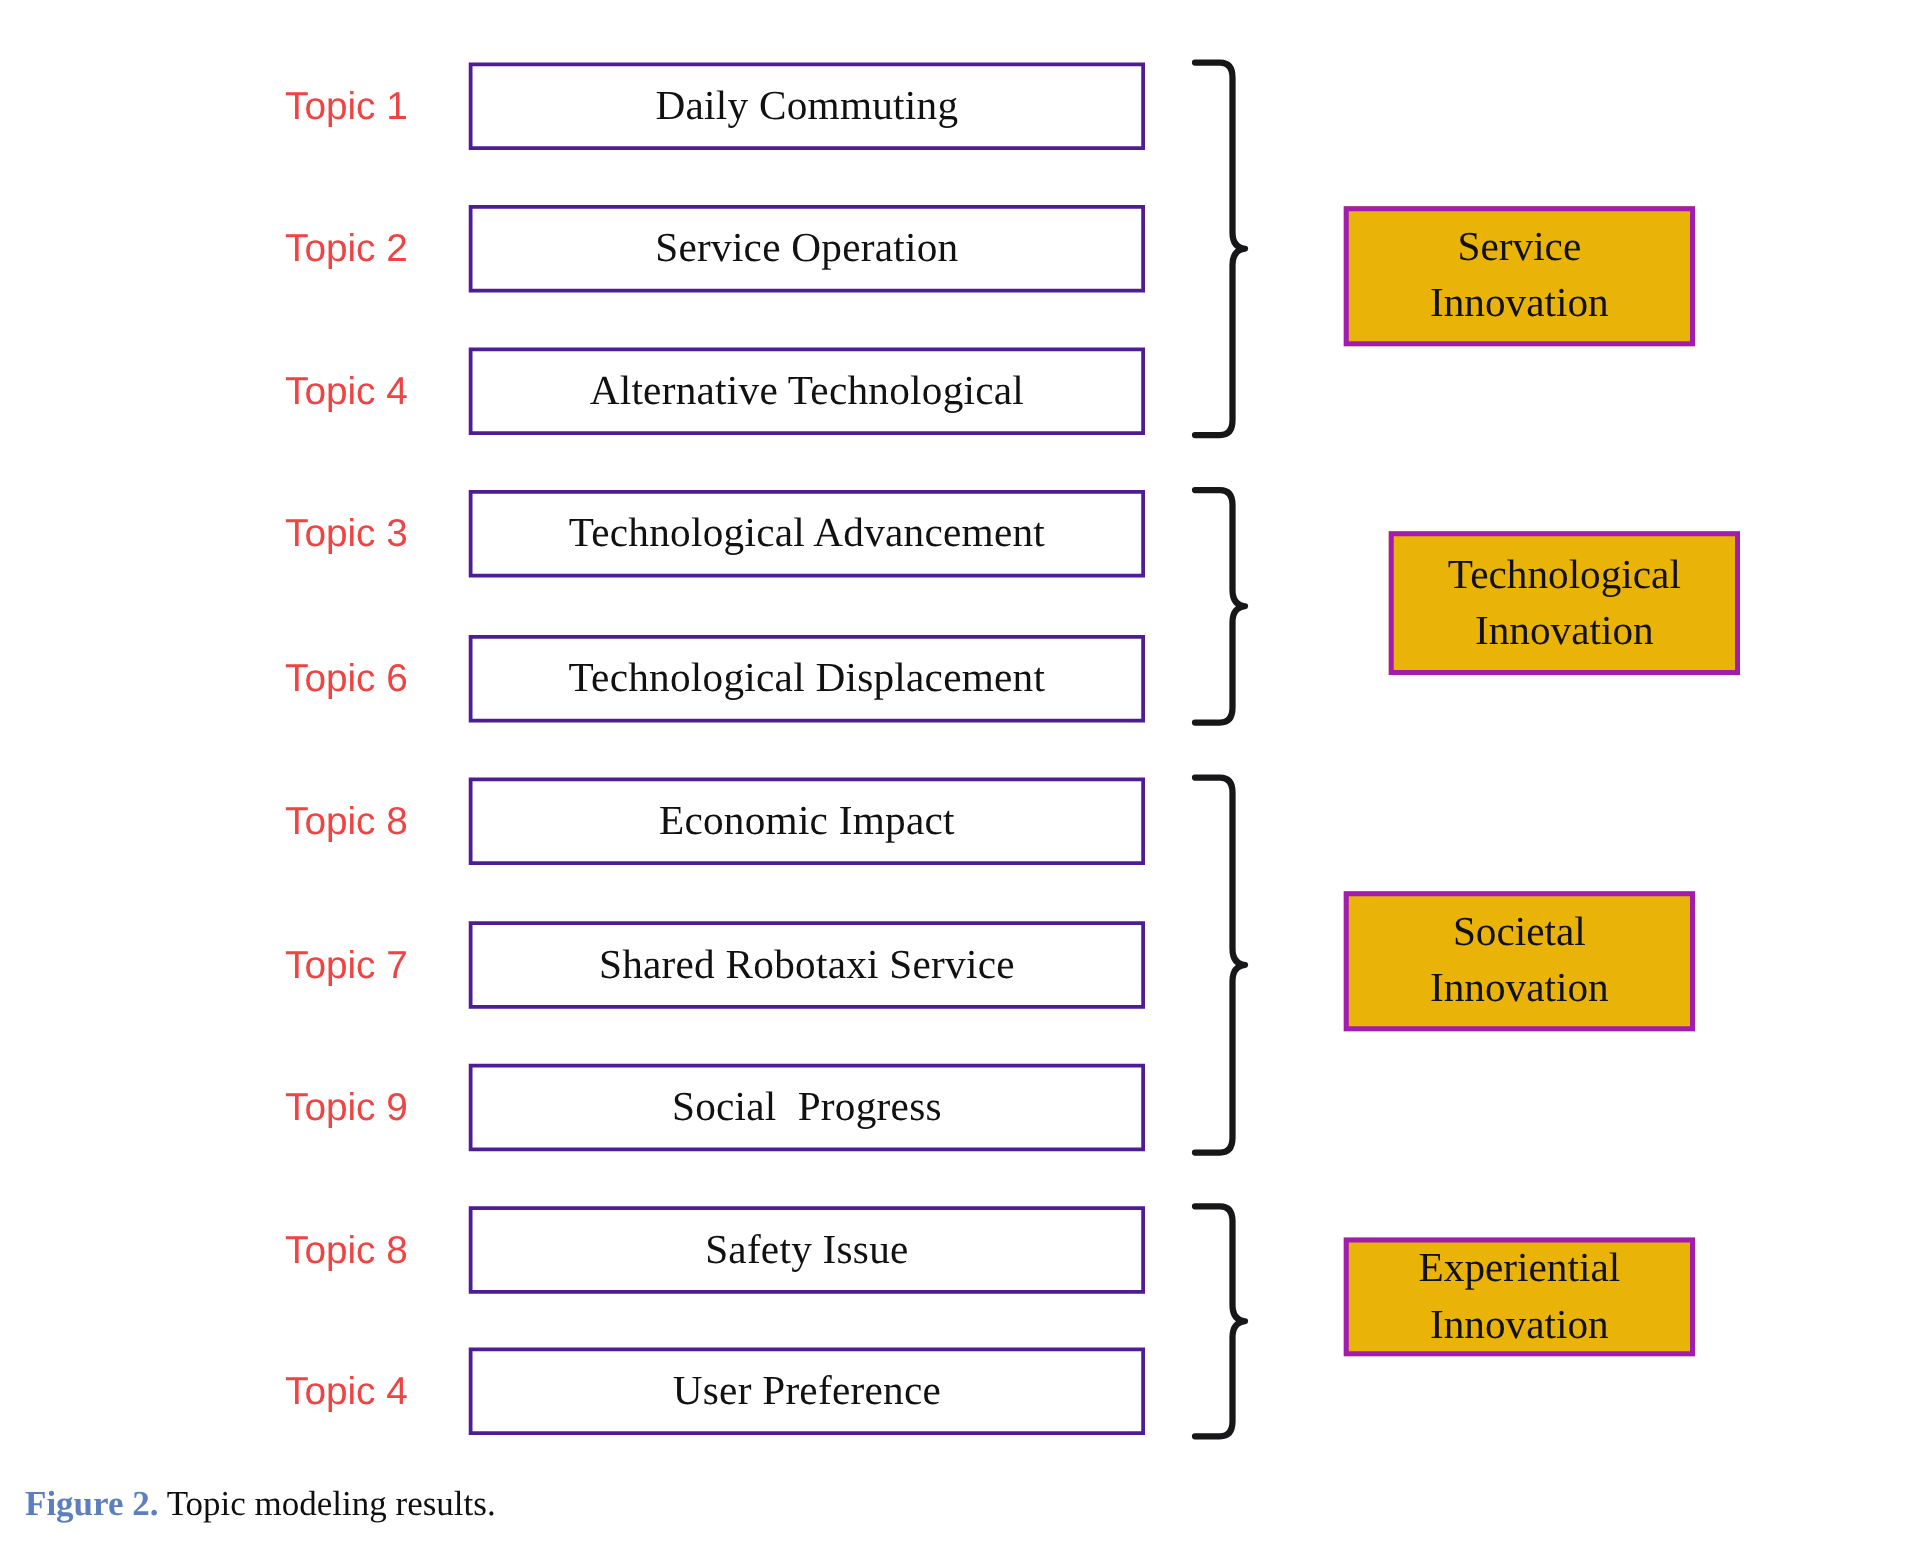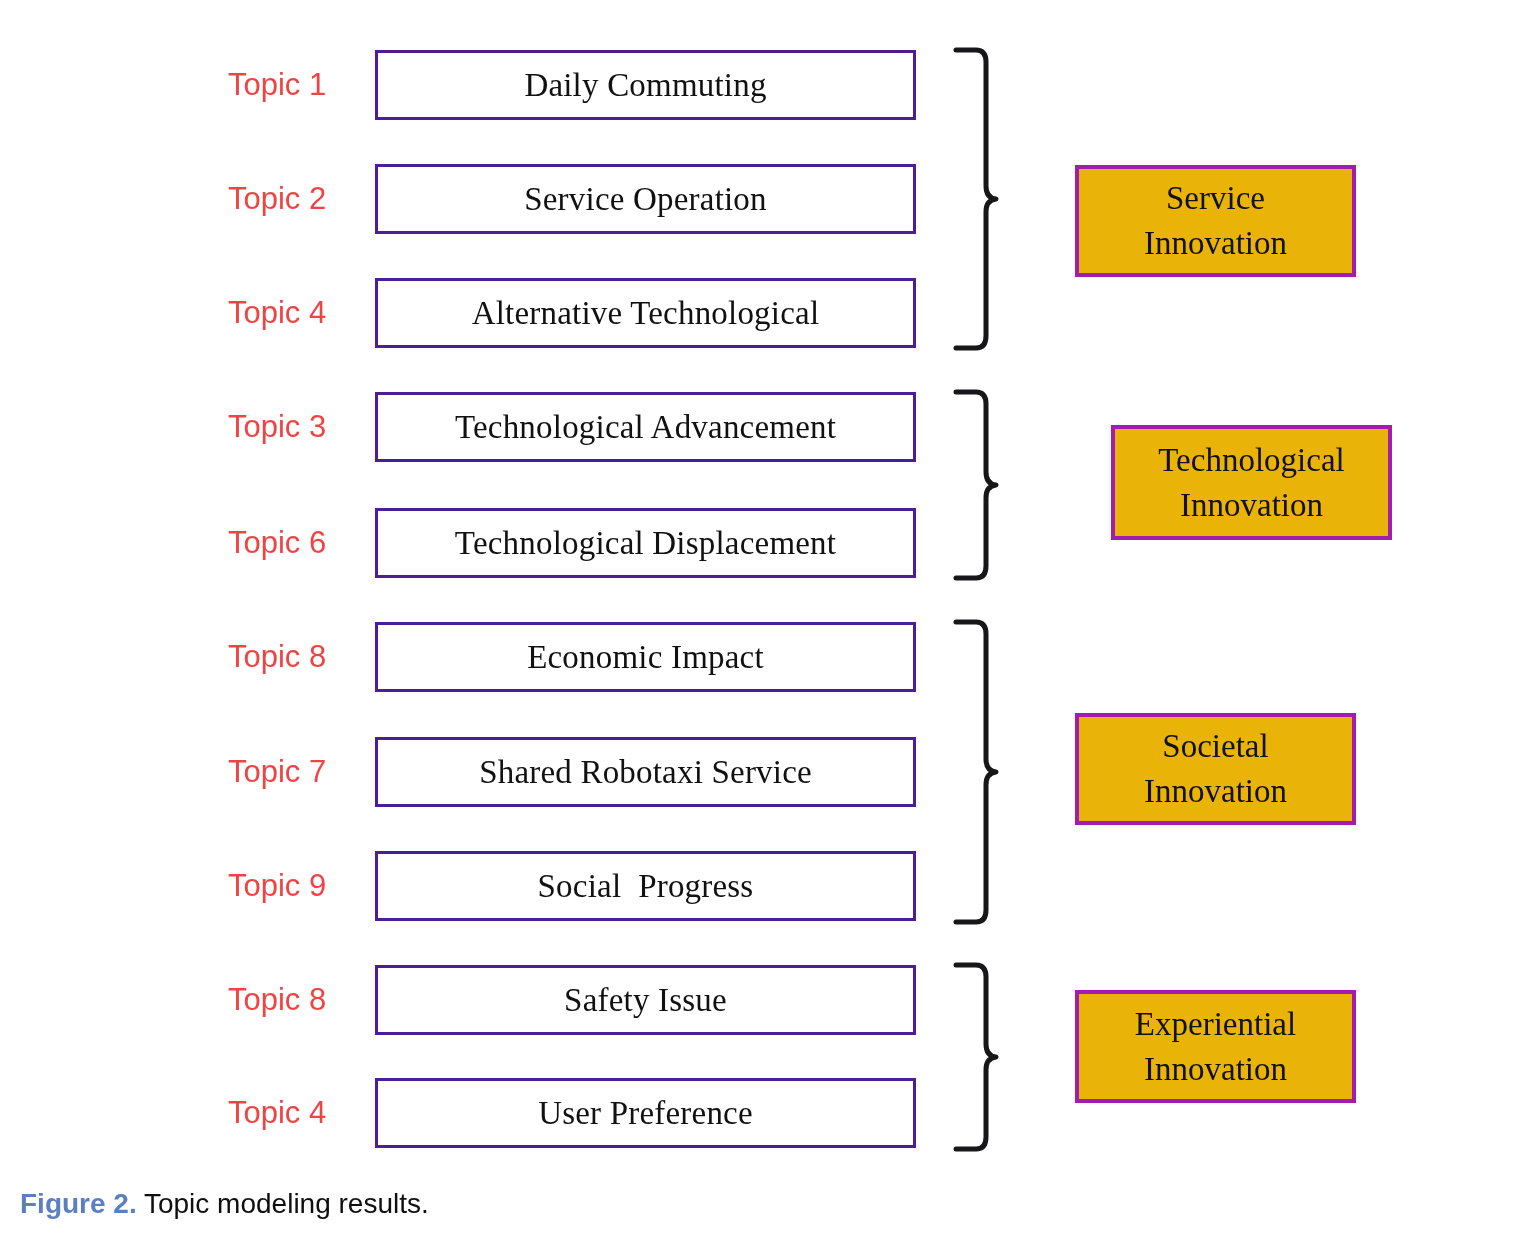--- a/index.html
+++ b/index.html
@@ -96,21 +96,21 @@
     font-weight: 400;
     color: #111111;
     white-space: pre-line;
   }
 
   
   #caption {
     position: absolute;
     left: 20px;
     top: 1188px;
-    font-family: Liberation Sans, sans-serif;
+    font-family: Liberation Serif, serif;
     font-size: 28px;
     color: #0f0f0f;
     white-space: nowrap;
   }
   #caption .caption-prefix {
     color: #5c7fbf;
     font-weight: bold;
   }
   #caption .caption-text {
     color: #0f0f0f;
@@ -224,21 +224,21 @@
       <span class="topic-box-text">User Preference</span>
     </div>
   </div>
 
   <div class="brace" style="top:961px;">
     <svg width="60" height="192" viewBox="0 0 60 192" xmlns="http://www.w3.org/2000/svg">
       <path d="M 6 4 L 26 4 Q 36 4 36 16 L 36 83 Q 36 95 46 96 Q 36 97 36 109 L 36 176 Q 36 188 26 188 L 6 188" fill="none" stroke="#17171a" stroke-width="5" stroke-linecap="round" stroke-linejoin="round"></path>
     </svg>
   </div>
 
-  <div class="category-box" style="top:990px; height:113px;">
+  <div class="category-box" style="top:990px; height:95px;">
     <span class="category-box-text">Experiential
 Innovation</span>
   </div>
 
   <div id="caption">
     <span class="caption-prefix">Figure 2.</span><span class="caption-text"> Topic modeling results.</span>
   </div>
 
 </div>
 

